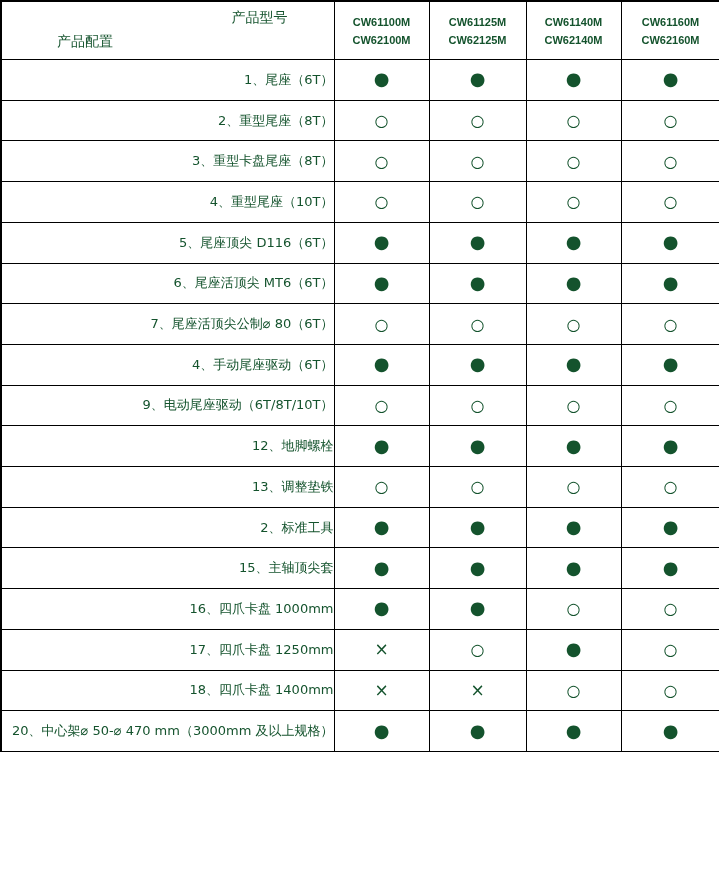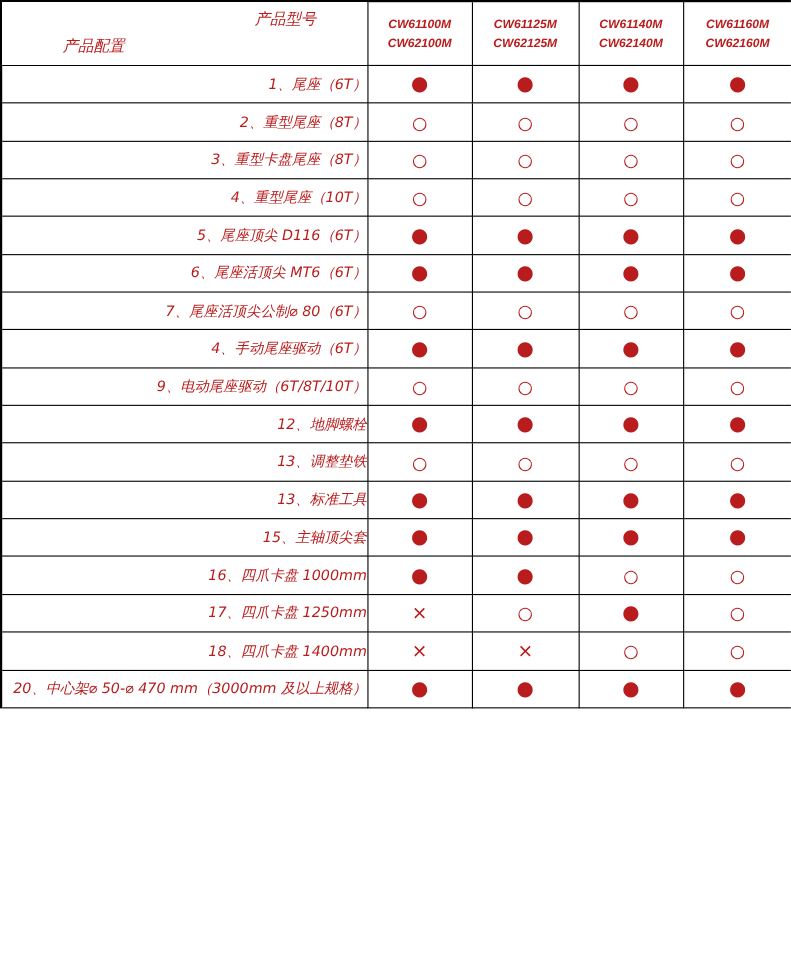--- a/index.html
+++ b/index.html
@@ -10,28 +10,27 @@
   #app {
     width: 719px;
     height: 872px;
     background: #ffffff;
     box-sizing: border-box;
   }
   table.spec {
     border-collapse: collapse;
     table-layout: fixed;
     width: 719px;
-    height: 644px;
-    color: #b91c1c;
+    height: 752px;
+    color: #14532d;
     font-family: "DejaVu Sans", "Liberation Sans", sans-serif;
     border-top: 2px solid #000;
     border-left: 2px solid #000;
     border-right: 1px solid #000;
     border-bottom: 1px solid #000;
-    font-style: italic;
   }
   .spec th, .spec td {
     border: 1px solid #000000;
     padding: 0;
     background: #ffffff;
   }
   thead th {
     height: 57px;
   }
   .model-th {
@@ -195,21 +194,21 @@
           <td class="sym-cell"><span class="sym filled-circle">●</span></td>
         </tr>
         <tr>
           <td class="label-cell">13、调整垫铁</td>
           <td class="sym-cell"><span class="sym open-circle">○</span></td>
           <td class="sym-cell"><span class="sym open-circle">○</span></td>
           <td class="sym-cell"><span class="sym open-circle">○</span></td>
           <td class="sym-cell"><span class="sym open-circle">○</span></td>
         </tr>
         <tr>
-          <td class="label-cell">13、标准工具</td>
+          <td class="label-cell">2、标准工具</td>
           <td class="sym-cell"><span class="sym filled-circle">●</span></td>
           <td class="sym-cell"><span class="sym filled-circle">●</span></td>
           <td class="sym-cell"><span class="sym filled-circle">●</span></td>
           <td class="sym-cell"><span class="sym filled-circle">●</span></td>
         </tr>
         <tr>
           <td class="label-cell">15、主轴顶尖套</td>
           <td class="sym-cell"><span class="sym filled-circle">●</span></td>
           <td class="sym-cell"><span class="sym filled-circle">●</span></td>
           <td class="sym-cell"><span class="sym filled-circle">●</span></td>

